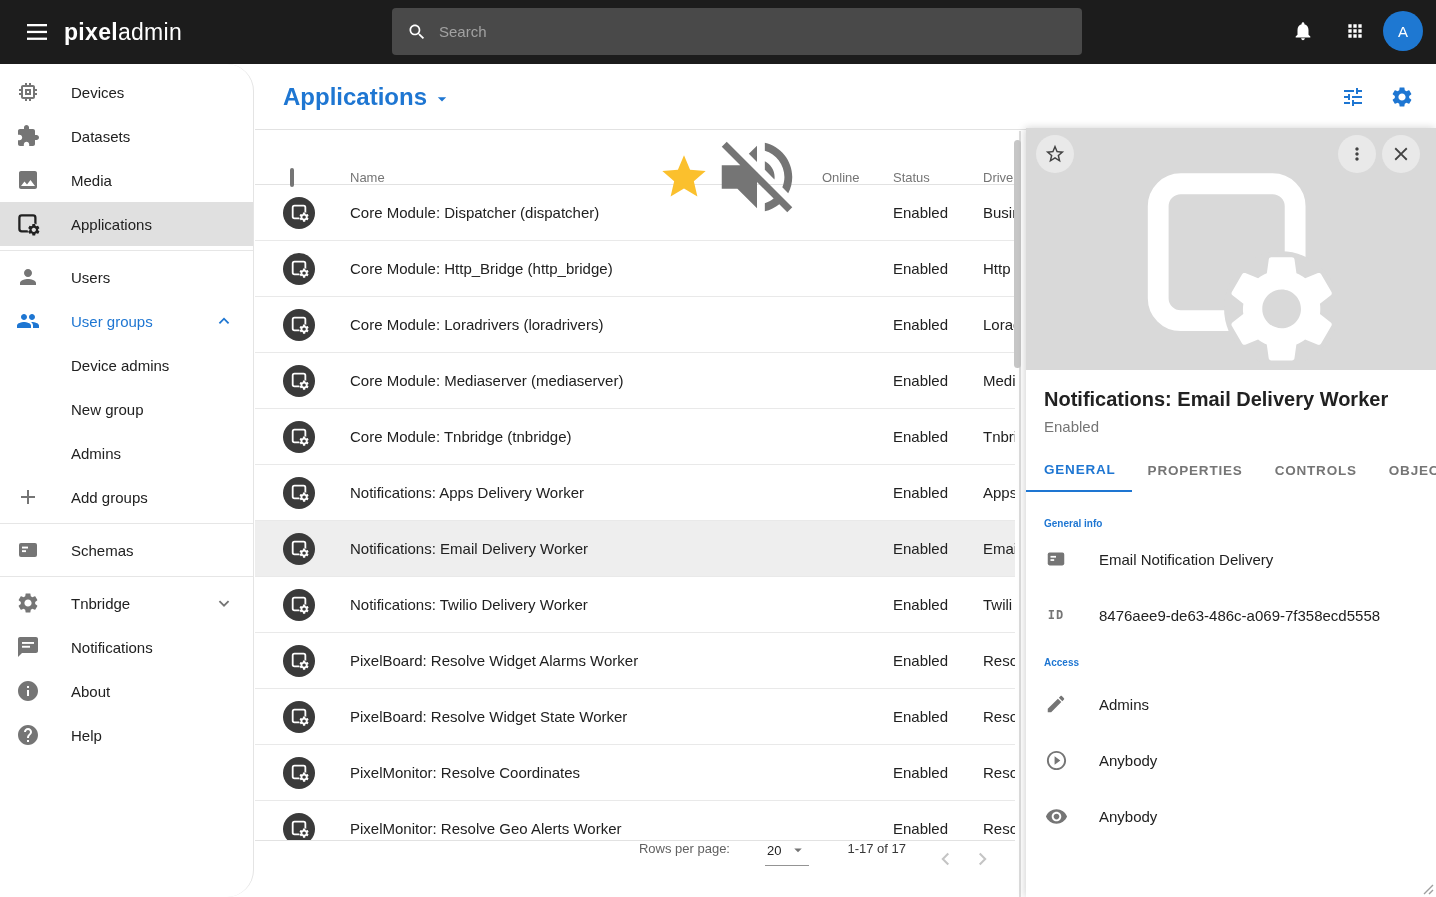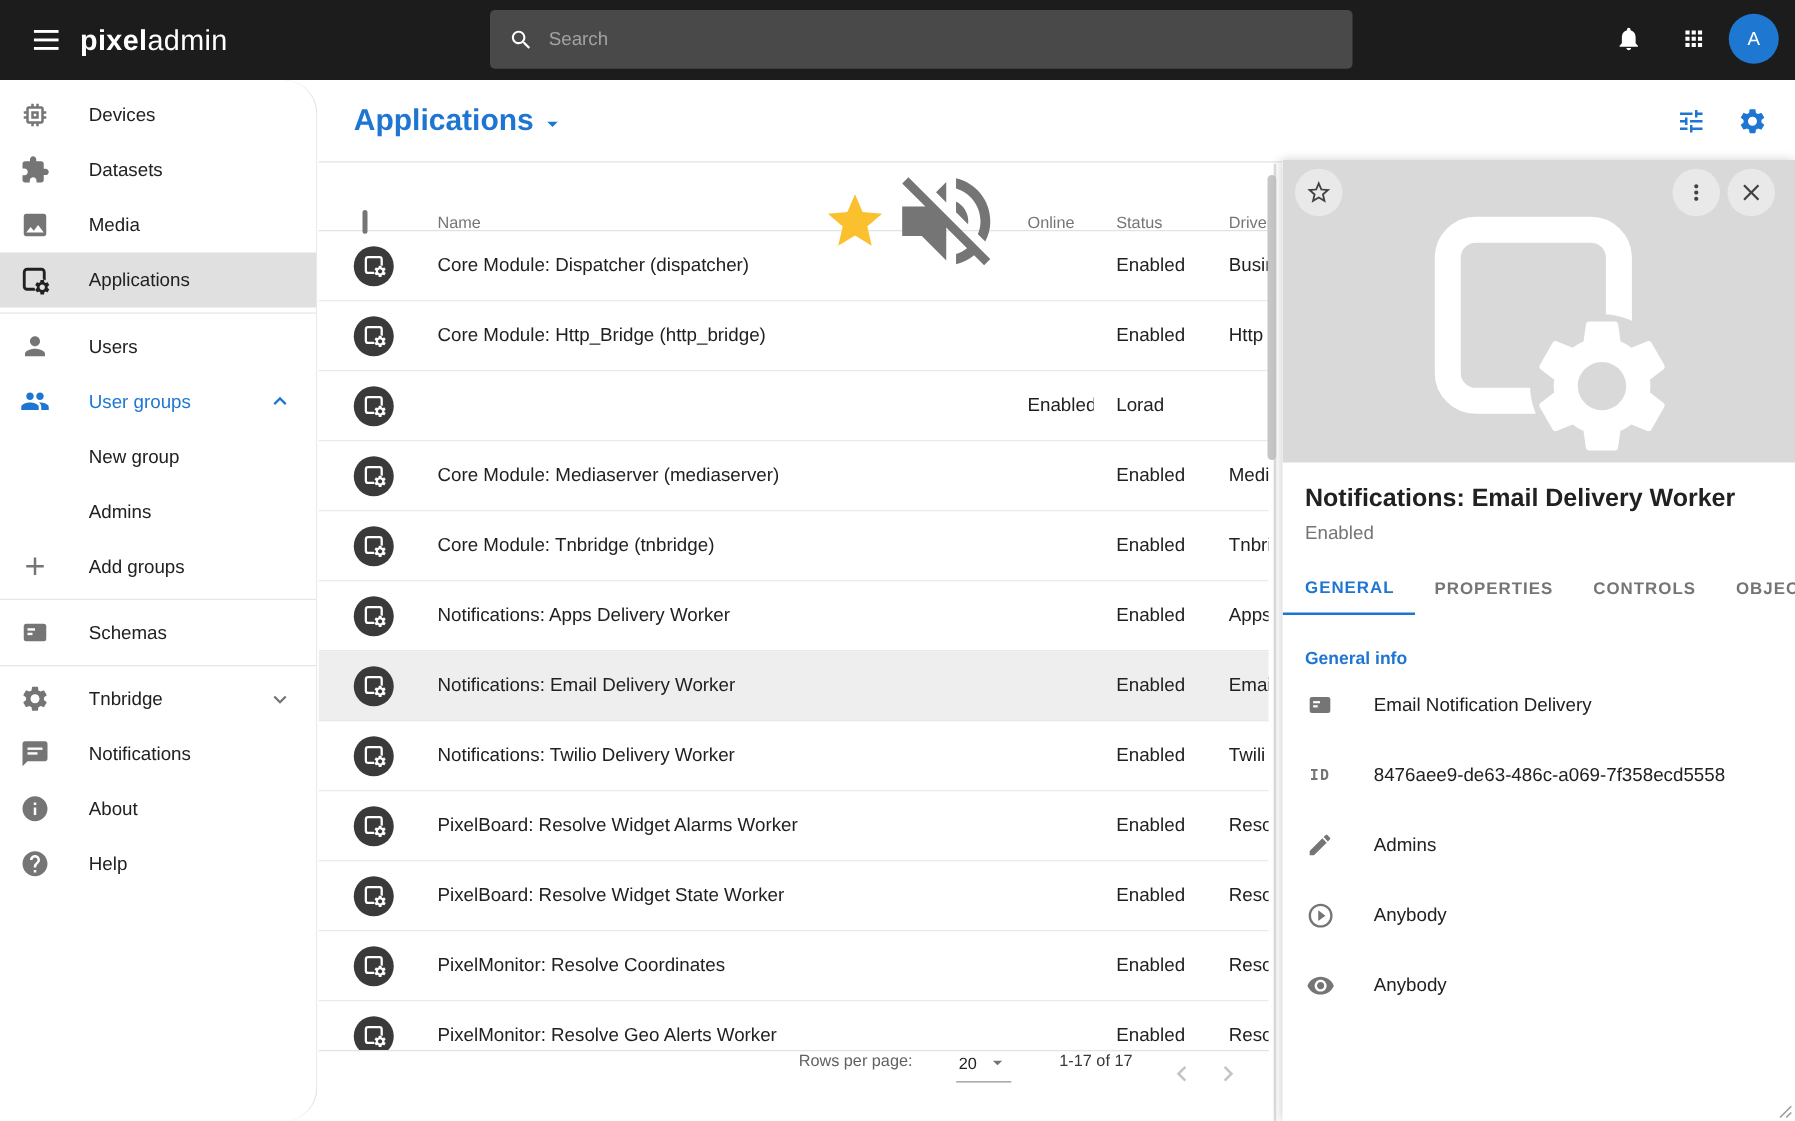--- a/index.html
+++ b/index.html
@@ -96,21 +96,21 @@
   .hb-dots { left:312px; top:7px; }
   .hb-close { left:356px; top:7px; }
 
   .panel-title { margin:18px 14px 0 18px; font-size:20px; font-weight:700; color:#212121;
     white-space:nowrap; overflow:hidden; text-overflow:ellipsis; }
   .panel-sub { margin:7px 18px 0; font-size:15px; color:#757575; }
   .tabs { display:flex; margin-top:13px; height:44px; overflow:hidden; }
   .tab { padding:0 16px; display:flex; align-items:center; font-size:13.5px; font-weight:700;
     letter-spacing:.8px; color:#757575; white-space:nowrap; cursor:pointer; }
   .tab.active { color:#1e76d2; padding-left:18px; border-bottom:2px solid #1e76d2; }
-  .sec-head { color:#1e76d2; font-size:14px; font-weight:700; margin:26px 18px 2px; }
+  .sec-head { color:#1e76d2; font-size:10px; font-weight:700; margin:26px 18px 2px; }
   .sec-head.access { margin-top:14px; margin-bottom:8px; }
   .info-row { display:flex; align-items:center; height:56px; padding-left:18px; }
   .info-row .iic { width:24px; height:24px; margin-right:31px; color:#757575; flex:none;
     display:flex; align-items:center; justify-content:center; }
   .info-row .itxt { font-size:15px; color:#212121; white-space:nowrap; }
   .idglyph { font-family:"DejaVu Sans Mono", monospace; font-size:12px; font-weight:700;
     color:#757575; letter-spacing:1px; }
   .grip { position:absolute; right:2px; bottom:2px; width:16px; height:16px; color:#9e9e9e; cursor:nwse-resize; }
 </style>
 </head>
@@ -200,20 +200,23 @@
         <svg viewBox="0 0 24 24" fill="currentColor">
           <path d="M16 11c1.66 0 2.99-1.34 2.99-3S17.66 5 16 5c-1.66 0-3 1.34-3 3s1.34 3 3 3zm-8 0c1.66 0 2.99-1.34 2.99-3S9.66 5 8 5C6.34 5 5 6.34 5 8s1.34 3 3 3zm0 2c-2.33 0-7 1.17-7 3.5V19h14v-2.5c0-2.33-4.67-3.5-7-3.5zm8 0c-.29 0-.62.02-.97.05 1.16.84 1.97 1.97 1.97 3.45V19h6v-2.5c0-2.33-4.67-3.5-7-3.5z"></path>
         </svg>
       </span>
     <span class="lbl">User groups</span>
     <span class="chev">
         <svg viewBox="0 0 24 24" fill="none" stroke="#1e76d2" stroke-width="2">
           <path d="M7 14.5l5-5 5 5"></path>
         </svg>
       </span>
+  </div>
+  <div class="snav child">
+    <span class="lbl">Device admins</span>
   </div>
   <div class="snav child">
     <span class="lbl">New group</span>
   </div>
   <div class="snav child">
     <span class="lbl">Admins</span>
   </div>
   <div class="snav">
     <span class="ic">
         <svg viewBox="0 0 24 24" fill="currentColor">
@@ -352,20 +355,21 @@
       <div class="trow grid7">
         <div>
           <span class="avatar-cell">
             <svg viewBox="0 0 24 24">
               <rect x="3.4" y="3.4" width="16" height="16" rx="2.3" fill="none" stroke="currentColor" stroke-width="2.3"></rect>
               <circle class="gap" cx="17.8" cy="17.8" r="6.2"></circle>
               <path fill="currentColor" fill-rule="evenodd" transform="translate(10.6 10.6) scale(0.6)" d="M19.14 12.94c.04-.3.06-.61.06-.94 0-.32-.02-.64-.07-.94l2.03-1.58c.18-.14.23-.41.12-.61l-1.92-3.32c-.12-.22-.37-.29-.59-.22l-2.39.96c-.5-.38-1.03-.7-1.62-.94l-.36-2.54c-.04-.24-.24-.41-.48-.41h-3.84c-.24 0-.43.17-.47.41l-.36 2.54c-.59.24-1.13.57-1.62.94l-2.39-.96c-.22-.08-.47 0-.59.22L2.74 8.87c-.12.21-.08.47.12.61l2.03 1.58c-.05.3-.09.63-.09.94s.02.64.07.94l-2.03 1.58c-.18.14-.23.41-.12.61l1.92 3.32c.12.22.37.29.59.22l2.39-.96c.5.38 1.03.7 1.62.94l.36 2.54c.05.24.24.41.48.41h3.84c.24 0 .44-.17.47-.41l.36-2.54c.59-.24 1.13-.56 1.62-.94l2.39.96c.22.08.47 0 .59-.22l1.92-3.32c.12-.22.07-.47-.12-.61l-2.01-1.58zM12 15.6c-1.98 0-3.6-1.62-3.6-3.6s1.62-3.6 3.6-3.6 3.6 1.62 3.6 3.6-1.62 3.6-3.6 3.6z"></path>
             </svg>
           </span>
         </div>
+        <div class="c-name">Core Module: Loradrivers (loradrivers)</div>
         <div></div>
         <div></div>
         <div><span class="dot"></span></div>
         <div class="c-status pad18">Enabled</div>
         <div class="c-driver pad18">Lorad</div>
       </div>
 
       <div class="trow grid7">
         <div>
           <span class="avatar-cell">
@@ -600,20 +604,21 @@
       </span>
     <span class="itxt">Email Notification Delivery</span>
   </div>
   <div class="info-row">
     <span class="iic">
         <span class="idglyph">ID</span>
       </span>
     <span class="itxt">8476aee9-de63-486c-a069-7f358ecd5558</span>
   </div>
 
+  <div class="sec-head access">Access</div>
   <div class="info-row">
     <span class="iic">
         <svg width="22" height="22" viewBox="0 0 24 24" fill="currentColor">
           <path d="M3 17.25V21h3.75L17.81 9.94l-3.75-3.75L3 17.25zM20.71 7.04c.39-.39.39-1.02 0-1.41l-2.34-2.34c-.39-.39-1.02-.39-1.41 0l-1.83 1.83 3.75 3.75 1.83-1.83z"></path>
         </svg>
       </span>
     <span class="itxt">Admins</span>
   </div>
   <div class="info-row">
     <span class="iic">

